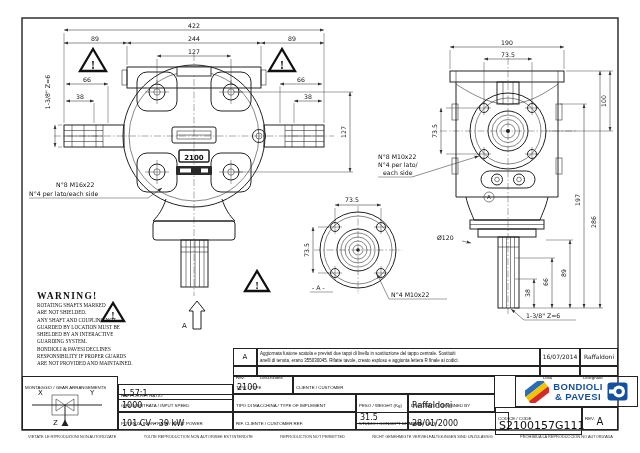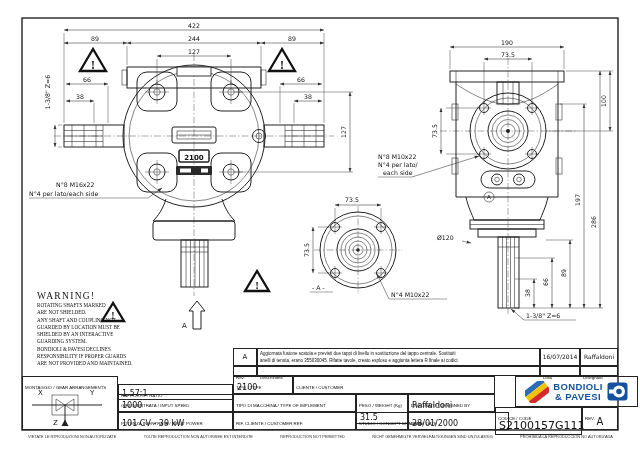--- a/index.html
+++ b/index.html
@@ -15,21 +15,21 @@
   .dtx{font-size:6.2px;text-anchor:middle;}
   .ntx{font-size:6.2px;}
   .tri{stroke:#111;stroke-width:2.3;fill:none;stroke-linejoin:miter;}
   .bang{font-family:"Liberation Serif",serif;font-weight:bold;text-anchor:middle;}
   .cell{position:absolute;border:1px solid #222;box-sizing:border-box;background:transparent;}
   .cell-label{position:absolute;top:1px;left:2px;height:6px;overflow:visible;}
   .tiny{display:inline-block;transform:scale(.5);transform-origin:0 0;white-space:nowrap;font-size:8.8px;line-height:1;color:#111;}
   .cell-value{position:absolute;bottom:1px;left:3px;font-size:8px;font-family:"DejaVu Sans",sans-serif;white-space:nowrap;}
   .val-center{left:0;right:0;text-align:center;}
   .warn{position:absolute;left:37px;top:291px;width:150px;}
-  .warn-title{font-family:"Liberation Serif",serif;font-size:9.5px;font-weight:400;letter-spacing:1.3px;margin-bottom:1px;}
+  .warn-title{font-family:"Liberation Serif",serif;font-size:9.5px;font-weight:700;letter-spacing:1.3px;margin-bottom:1px;}
   .warn-lines{transform:scale(.5);transform-origin:0 0;width:300px;font-size:10.2px;line-height:1.42;font-family:"Liberation Serif",serif;}
   .footer{position:absolute;left:28px;top:434px;width:1170px;transform:scale(.5);transform-origin:0 0;display:flex;justify-content:space-between;font-size:7.8px;color:#333;white-space:nowrap;}
   .rev-desc{transform:scale(.5);transform-origin:0 0;width:560px;font-size:9px;line-height:1.5;padding-left:4px;padding-top:2px;}
   .brandbox{display:flex;align-items:center;justify-content:center;gap:4px;margin-left:20px;}
   .brandname{color:#15509e;font-weight:bold;font-size:9.5px;line-height:1.05;letter-spacing:0.4px;text-align:center;}
 </style>
 </head>
 <body>
 
 <svg width="640" height="453" viewBox="0 0 640 453" style="position:absolute;left:0;top:0">

